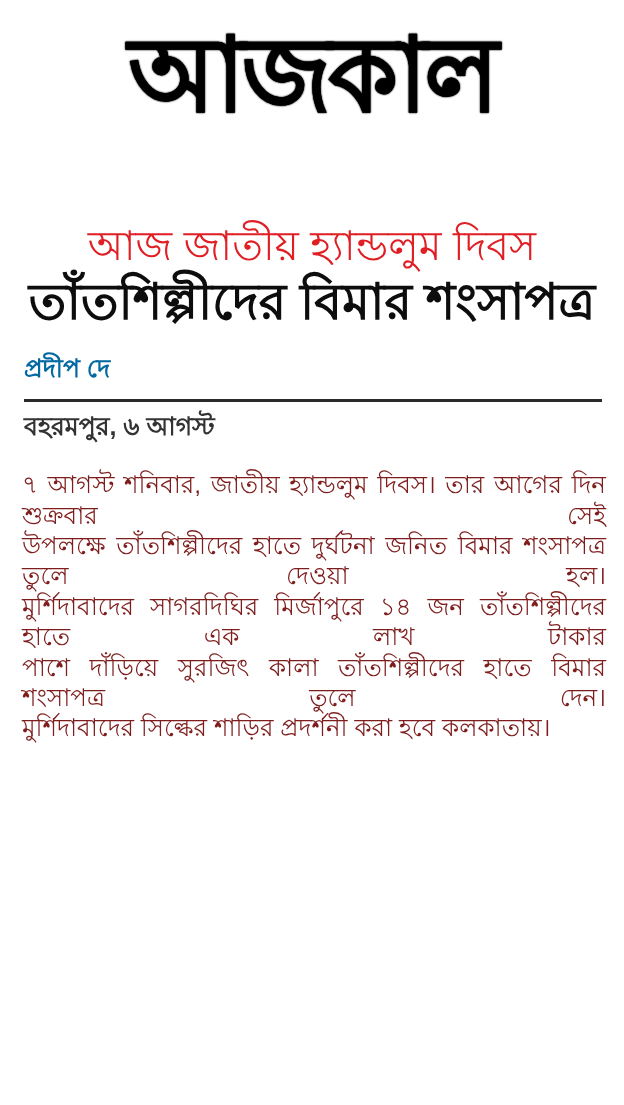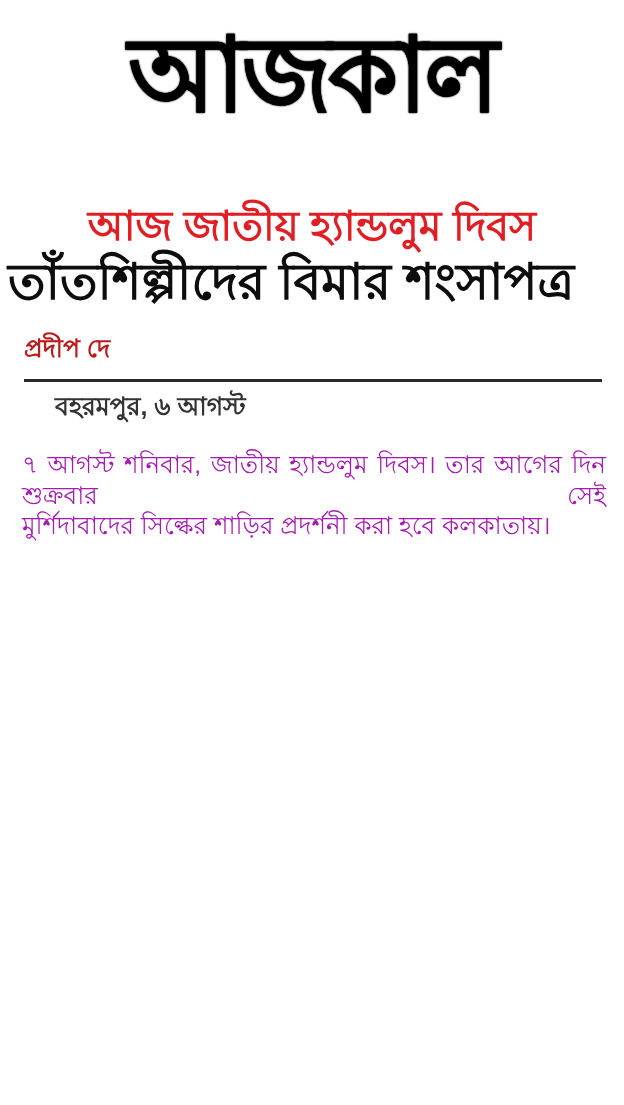--- a/index.html
+++ b/index.html
@@ -9,36 +9,36 @@
     font-family:"Liberation Sans","DejaVu Sans",sans-serif;
   }
   .masthead{ text-align:center; padding-top:16px; height:148px; }
   .logo{
     display:inline-block; font-size:100px; line-height:1.18; font-weight:bold;
     color:#000; letter-spacing:-3px;
     text-shadow:0 0 1px #000, 0 0 2px #000;
     transform:scaleY(1.04);
   }
   .kicker{
-    margin-top:40px; text-align:center;
-    font-size:41px; font-weight:bold; line-height:1.1;
+    margin-top:60px; text-align:center;
+    font-size:41px; font-weight:normal; line-height:1.1;
     color:#e01f25;
   }
   .headline{
-    margin:6px 8px 0; text-align:left;
+    margin:6px 8px 0; text-align:center;
     font-size:50px; font-weight:bold; line-height:1.08;
     color:#0d0d0d;
   }
   .byline-block{ margin:20px 22px 0 24px; }
-  .byline{ font-size:25px; font-weight:bold; color:#b91c1c; }
+  .byline{ font-size:25px; font-weight:bold; color:#0369a1; }
   .rule{ border:none; border-top:3px solid #2a2a2a; margin:7px 0 5px; }
-  .dateline{ font-size:25px; font-weight:bold; color:#333;margin-left:31px; }
+  .dateline{ font-size:25px; font-weight:bold; color:#333; }
   .article-body{
     margin:20px 18px 0 22px;
-    font-size:24.5px; line-height:30.4px; color:#a21caf; font-weight:500;
+    font-size:24.5px; line-height:30.4px; color:#7f1d1d; font-weight:500;
   }
   .article-body .line{ text-align:justify; text-align-last:justify; }
   .article-body .line.last{ text-align:right; text-align-last:left; }
 </style>
 </head>
 <body>
 
 <div class="page">
 
   <header class="masthead">
@@ -50,16 +50,19 @@
   <h1 class="headline">তাঁতশিল্পীদের বিমার শংসাপত্র</h1>
 
   <div class="byline-block">
     <div class="byline">প্রদীপ দে</div>
     <hr class="rule">
     <div class="dateline">বহরমপুর, ৬ আগস্ট</div>
   </div>
 
   <div class="article-body">
     <div class="line">৭ আগস্ট শনিবার, জাতীয় হ্যান্ডলুম দিবস। তার আগের দিন শুক্রবার সেই</div>
+    <div class="line">উপলক্ষে তাঁতশিল্পীদের হাতে দুর্ঘটনা জনিত বিমার শংসাপত্র তুলে দেওয়া হল।</div>
+    <div class="line">মুর্শিদাবাদের সাগরদিঘির মির্জাপুরে ১৪ জন তাঁতশিল্পীদের হাতে এক লাখ টাকার</div>
+    <div class="line">পাশে দাঁড়িয়ে সুরজিৎ কালা তাঁতশিল্পীদের হাতে বিমার শংসাপত্র তুলে দেন।</div>
     <div class="line last">মুর্শিদাবাদের সিল্কের শাড়ির প্রদর্শনী করা হবে কলকাতায়।</div>
   </div>
 
 </div>
 
 </body></html>

